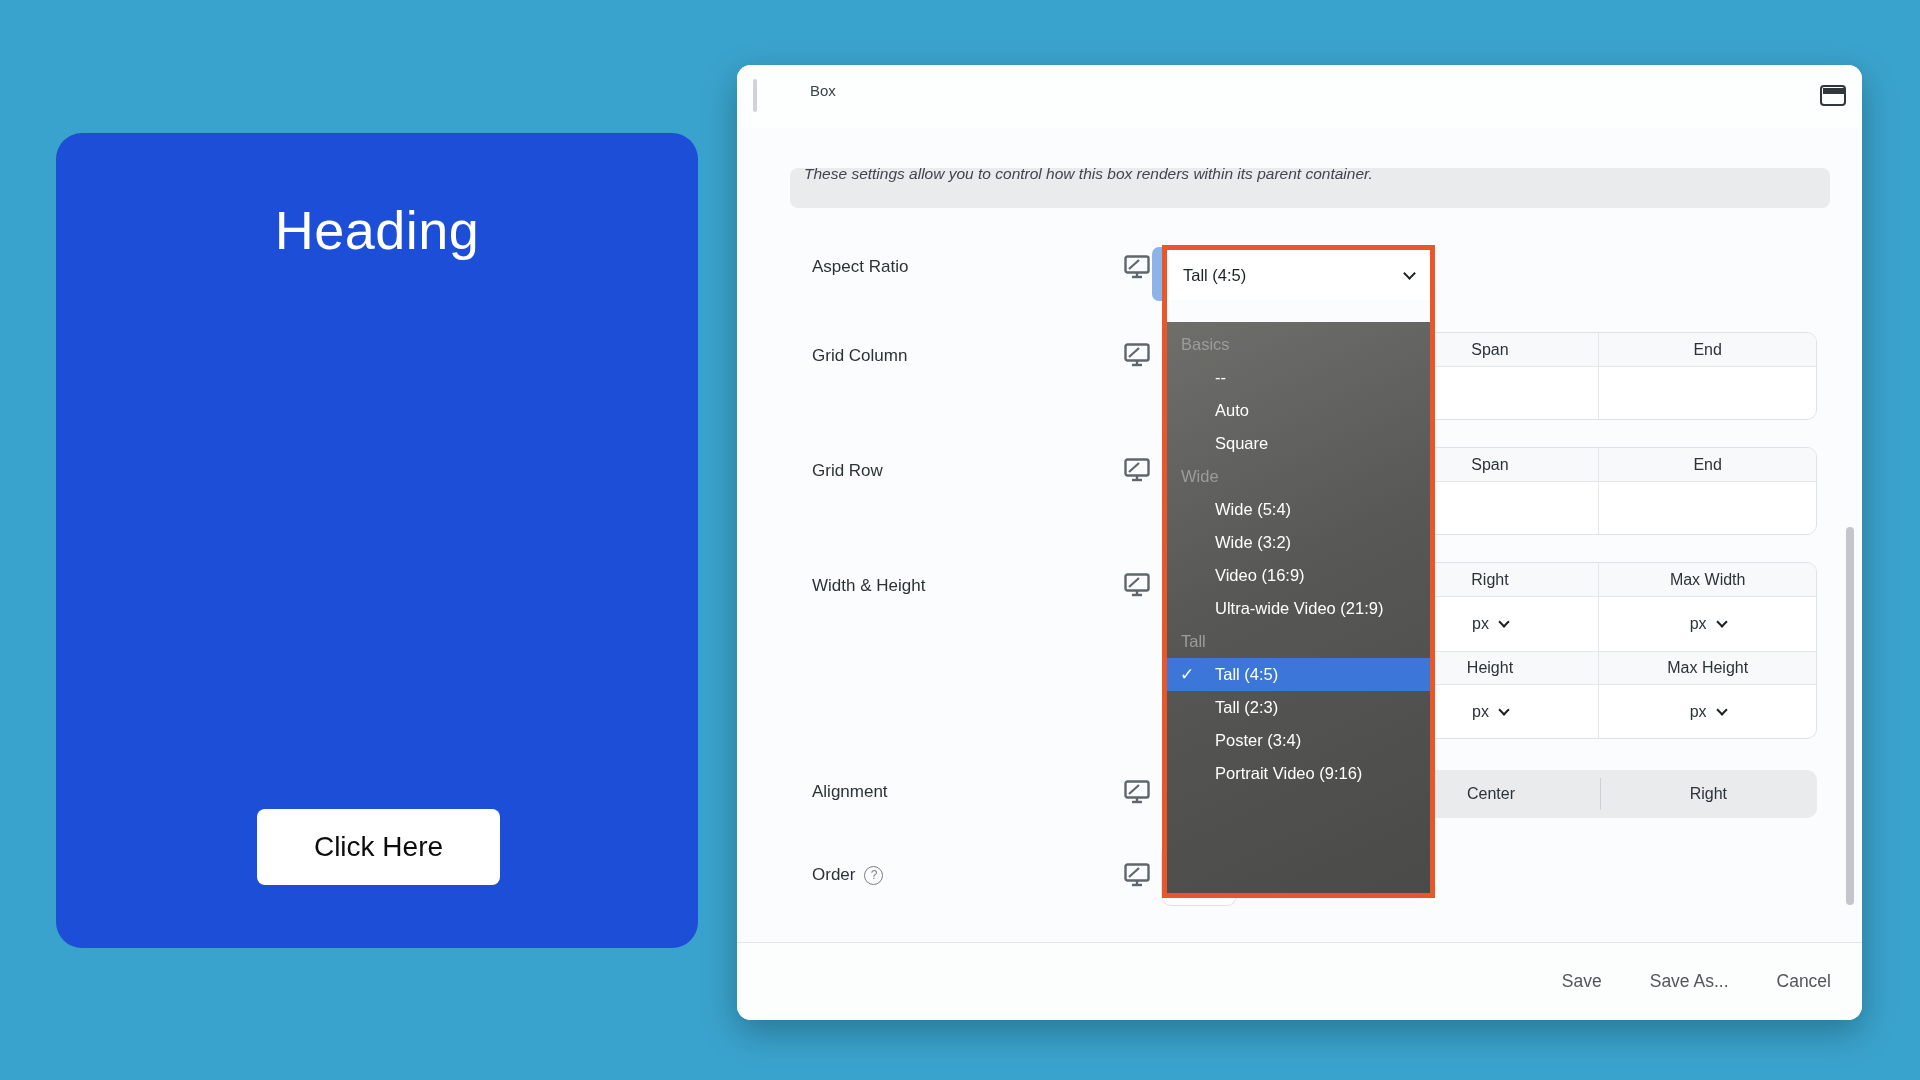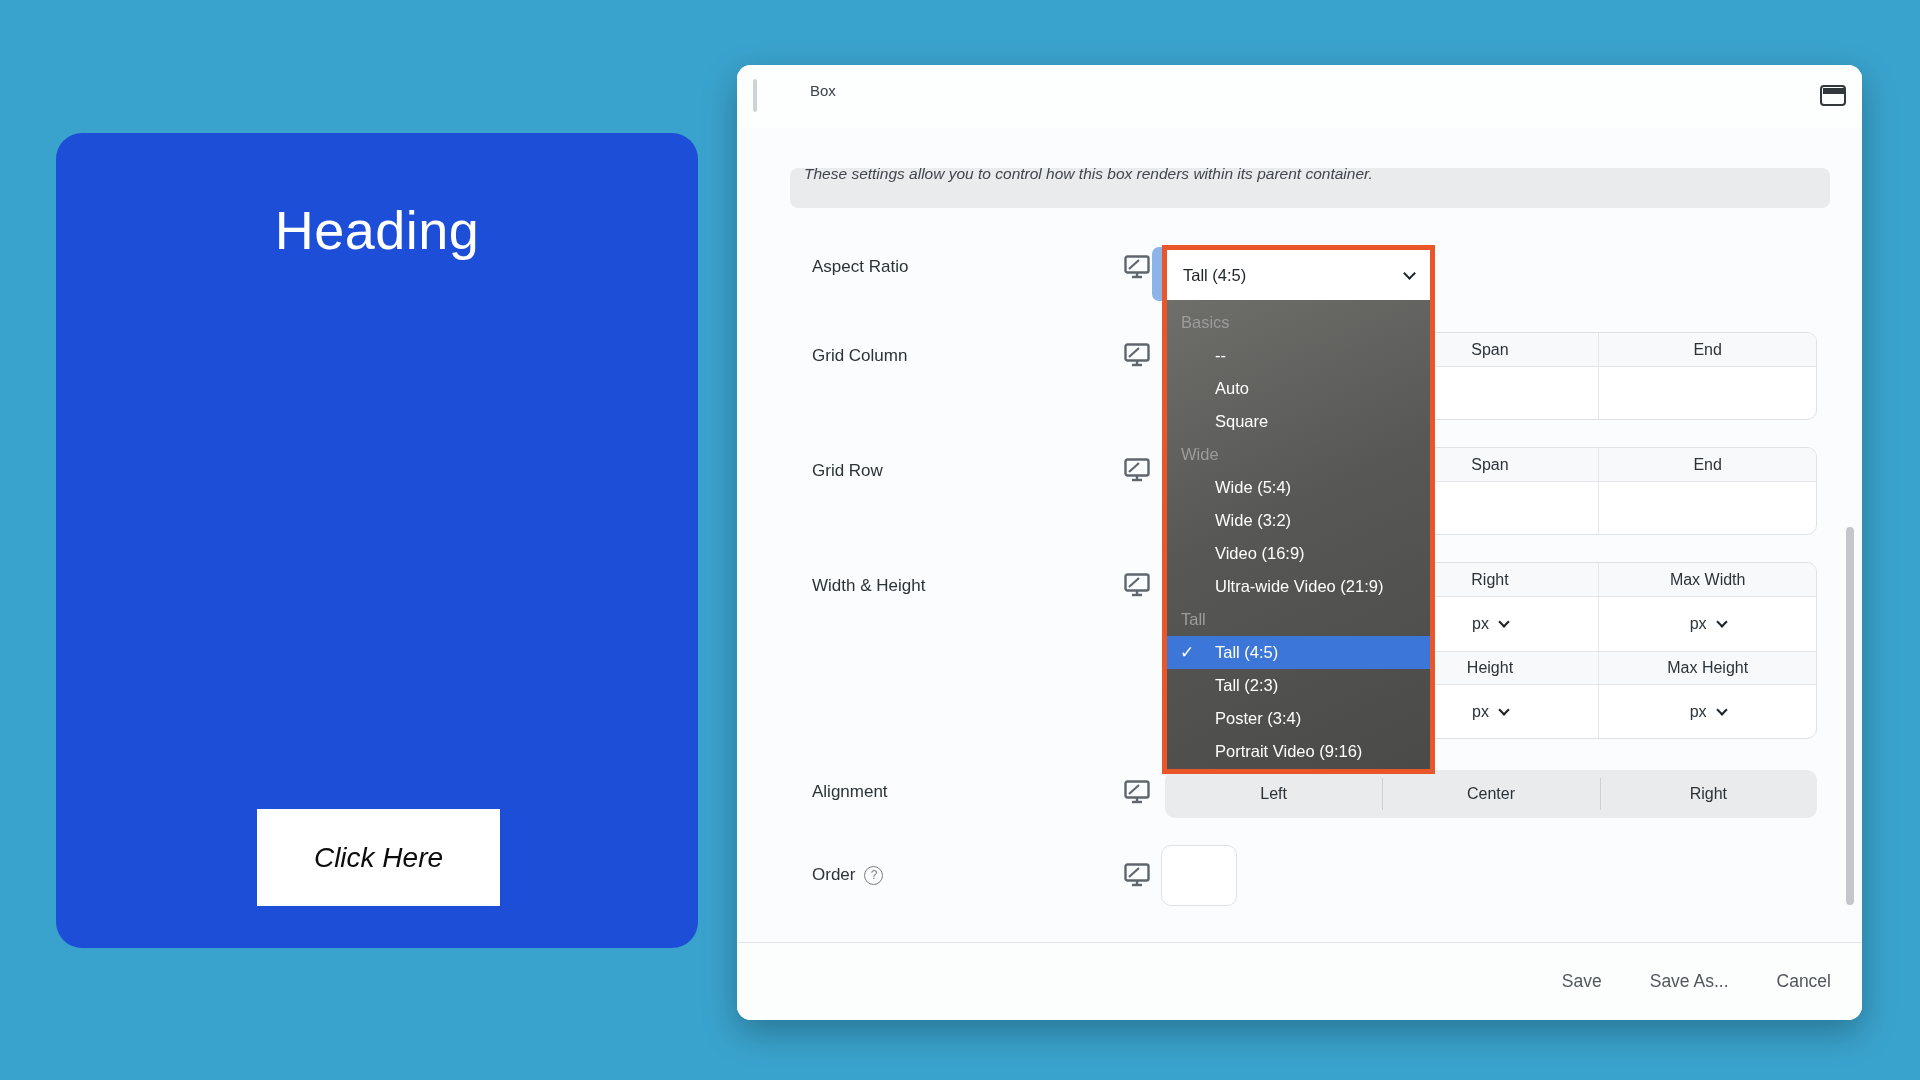--- a/index.html
+++ b/index.html
@@ -5,23 +5,23 @@
   * { box-sizing: border-box; margin: 0; padding: 0; }
   html,body { width:1920px; height:1080px; overflow:hidden; }
   body { font-family: "Liberation Sans", sans-serif; }
   .stage { position:relative; width:1920px; height:1080px; background:#3aa3cd; }
 
   
   .preview-card { position:absolute; left:56px; top:133px; width:642px; height:815px;
                   background:#1d4ed8; border-radius:26px; }
   .preview-heading { position:absolute; top:66px; left:0; width:100%; text-align:center;
                      color:#fff; font-size:54px; letter-spacing:.5px; }
-  .click-btn { position:absolute; left:201px; top:676px; width:243px; height:97px;
-               background:#fff; border-radius:0; display:flex; align-items:center;
-               justify-content:center; font-size:28px; color:#0c0c0c; cursor:pointer;font-style:italic; }
+  .click-btn { position:absolute; left:201px; top:676px; width:243px; height:76px;
+               background:#fff; border-radius:8px; display:flex; align-items:center;
+               justify-content:center; font-size:28px; color:#0c0c0c; cursor:pointer; }
 
   
   .panel { position:absolute; left:737px; top:65px; width:1125px; height:955px;
            background:#fbfcfd; border-radius:14px; box-shadow:0 12px 35px rgba(0,0,0,.28); }
   .panel-header { position:absolute; top:0; left:0; right:0; height:63px; background:#fdfefe;
                   border-radius:14px 14px 0 0; }
   .accent-bar { position:absolute; left:16px; top:14px; width:4px; height:33px;
                 background:#cfd3d7; border-radius:2px; }
   .panel-title { position:absolute; left:34px; top:17px; font-size:15px; color:#3c434a;margin-left:39px; }
   .window-icon { position:absolute; right:16px; top:20px; width:26px; height:21px; cursor:pointer; }
@@ -78,22 +78,22 @@
   .panel-footer { position:absolute; left:0; right:0; bottom:0; height:78px;
                   border-top:1px solid #e3e5e8; background:#fcfdfd; border-radius:0 0 14px 14px;
                   display:flex; align-items:center; justify-content:flex-end;
                   gap:48px; padding-right:31px; }
   .footer-btn { font-size:17.5px; color:#51575d; background:none; border:none;
                 font-family:"Liberation Sans",sans-serif; cursor:pointer; }
 
   
   .focus-ring { position:absolute; left:1152px; top:247px; width:18px; height:54px;
                 background:#8db4e6; border-radius:7px; z-index:9; }
-  .overlay-box { position:absolute; left:1162px; top:245px; width:273px; height:529px;
-                 border:5px solid #e8562a; z-index:10; display:flex; flex-direction:column; }
+  .overlay-box { position:absolute; left:1162px; top:245px; width:273px; height:653px;
+                 border:5px solid #e8562a; z-index:10; display:flex; flex-direction:column;gap:22px; }
   .overlay-select { height:50px; background:#fff; display:flex; align-items:center;
                     padding:0 16px; font-size:16.5px; color:#1d2327; cursor:pointer; }
   .overlay-select .chev { margin-left:auto; width:9px; height:9px; }
   .menu { flex:1; background:linear-gradient(155deg,#6e6e6b 0%,#575755 45%,#4a4a48 100%);
           padding-top:6px; font-size:16.5px; color:#fff; overflow:hidden; }
   .menu-row { height:33px; display:flex; align-items:center; padding-left:48px; cursor:pointer;
               position:relative; }
   .menu-group { height:33px; display:flex; align-items:center; padding-left:14px; color:#9c9c9a; }
   .menu-row.selected { background:#3c76d8; }
   .menu-row .check { position:absolute; left:13px; font-size:17px; }

